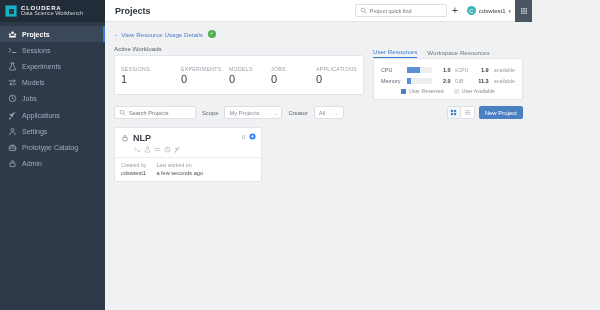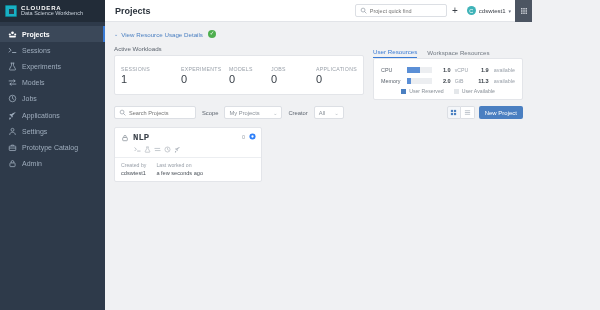--- a/index.html
+++ b/index.html
@@ -163,21 +163,21 @@
   .new-project {
     height: 13px; background: #4a7fc1; color: #ffffff; border-radius: 2px;
     font-size: 6px; display: flex; align-items: center; padding: 0 6px;
   }
 
   .project-card {
     width: 148px; margin-top: 8px; background: #ffffff;
     border: 1px solid #e3e5e9; border-radius: 2px;
   }
   .pc-top { padding: 5px 6px 4px 6px; position: relative; }
-  .pc-title-row { display: flex; align-items: center; gap: 4px; font-family: Liberation Mono, monospace; }
+  .pc-title-row { display: flex; align-items: center; gap: 4px; }
   .lock-ico { width: 8px; height: 8px; flex: 0 0 8px; }
   .lock-ico svg { width: 8px; height: 8px; display: block; }
   .pc-title { font-size: 9px; color: #3a4149; font-weight: bold; }
   .pc-icons { display: flex; gap: 3px; padding-left: 13px; margin-top: 3px; }
   .pc-icons .nav-ico { width: 7px; height: 7px; flex: 0 0 7px; }
   .pc-icons .nav-ico svg { width: 7px; height: 7px; }
   .pc-actions { position: absolute; right: 5px; top: 5px; display: flex; align-items: center; gap: 4px; }
   .pc-count { font-size: 5.5px; color: #9aa1aa; }
   .pc-gear { width: 7px; height: 7px; }
   .pc-gear svg { width: 7px; height: 7px; display: block; }

